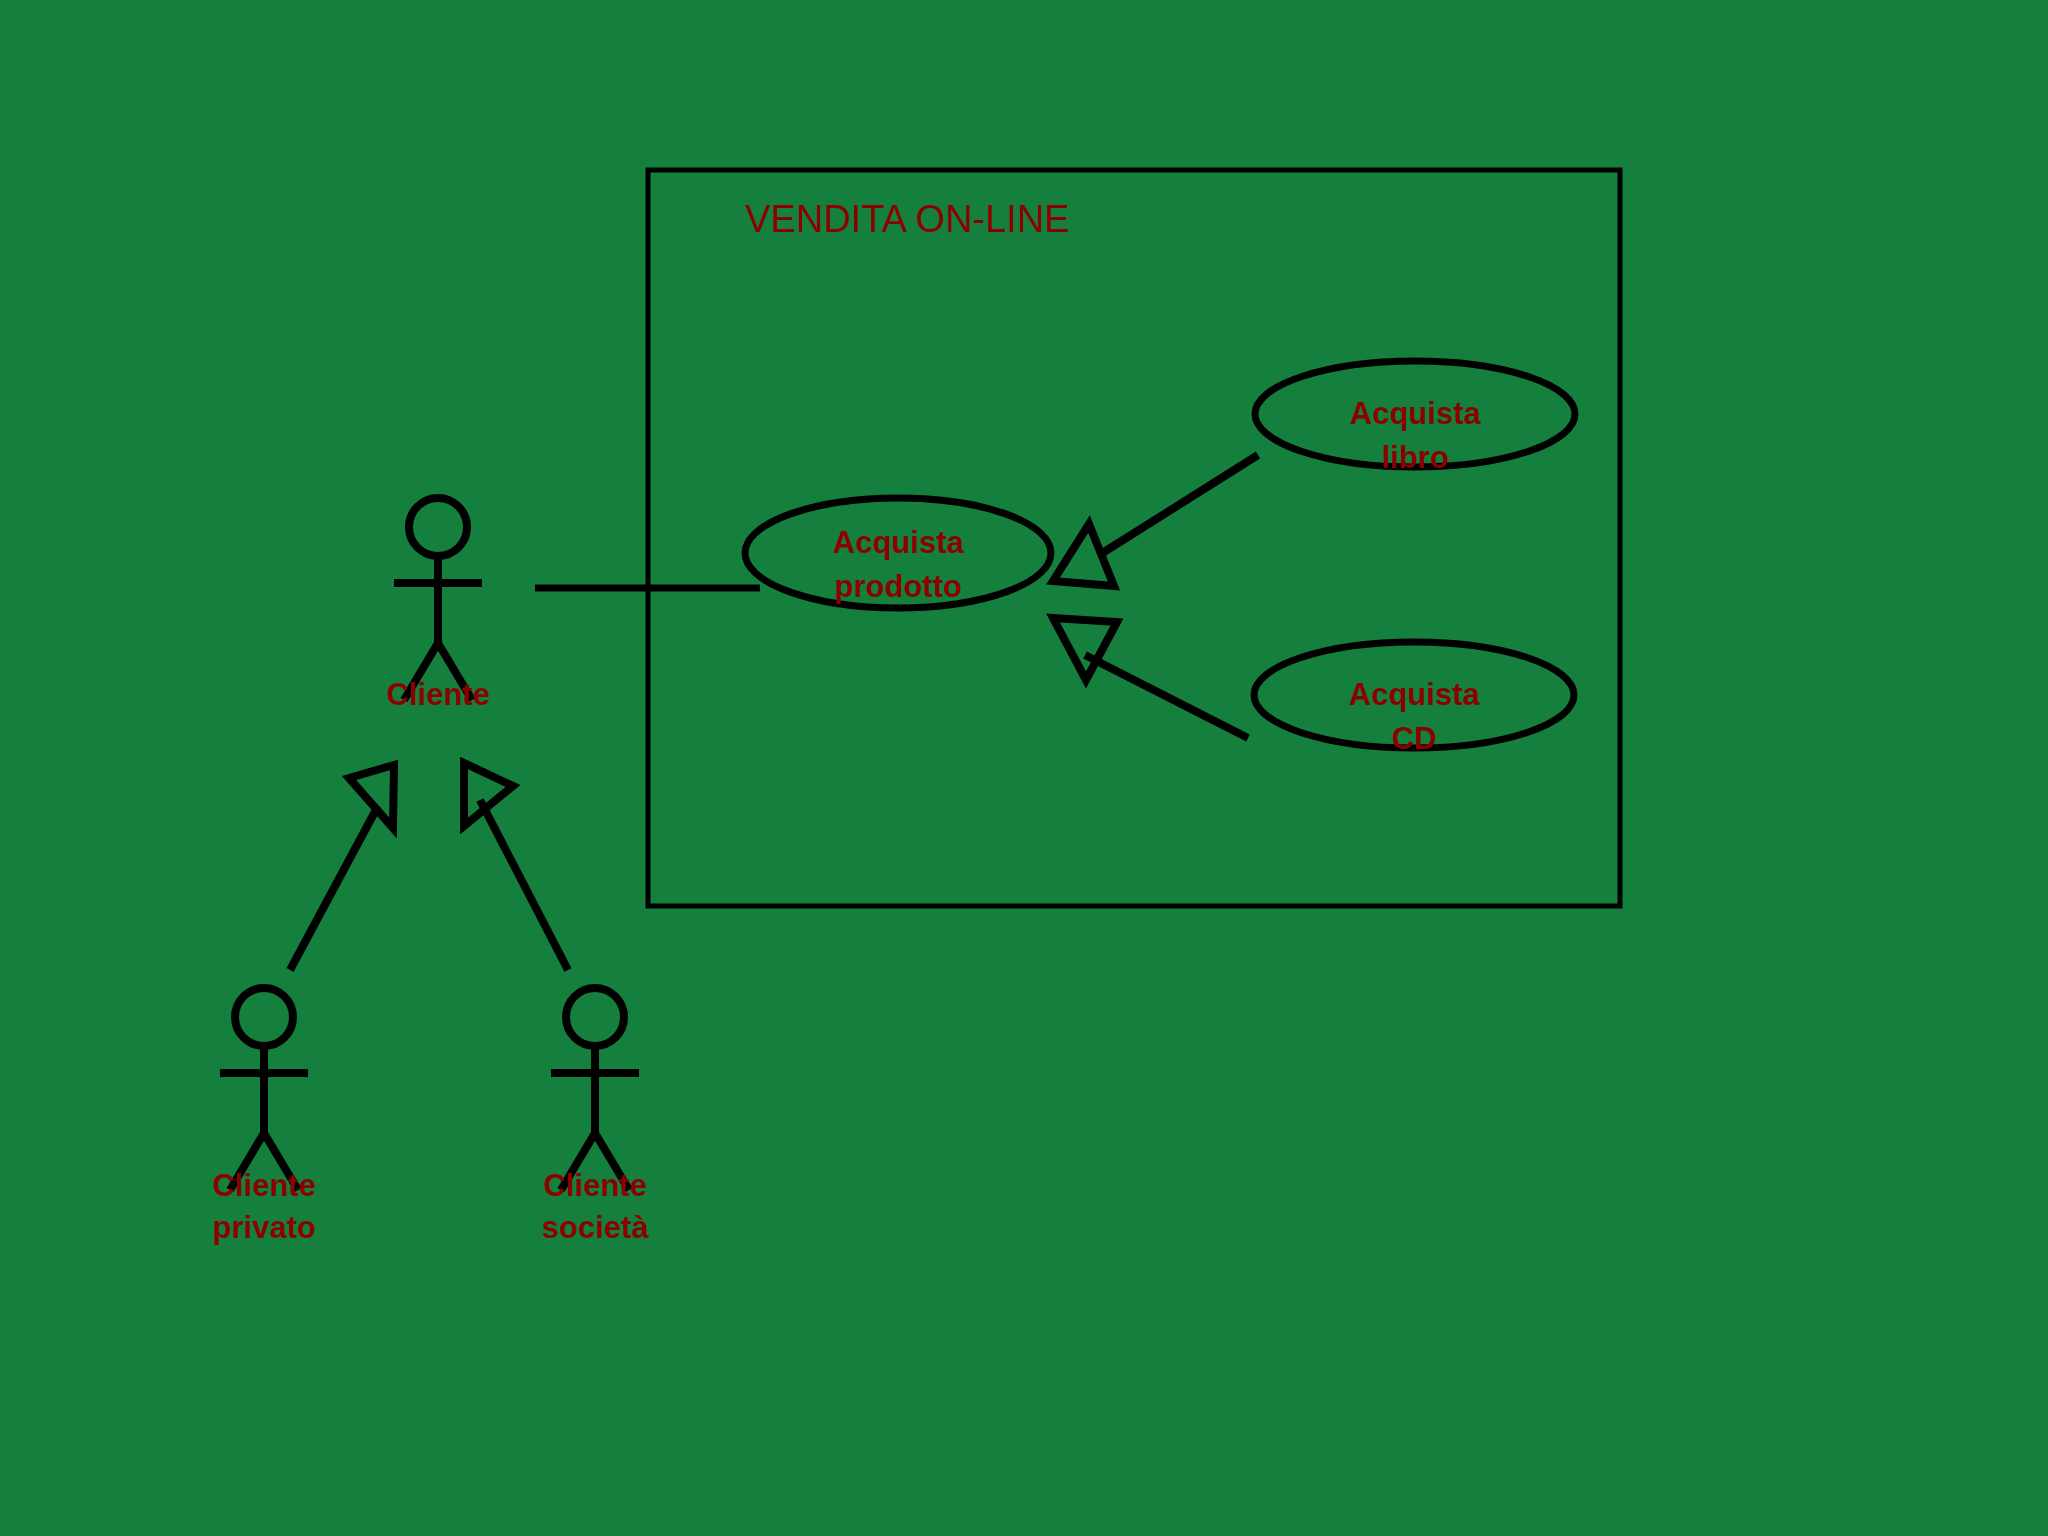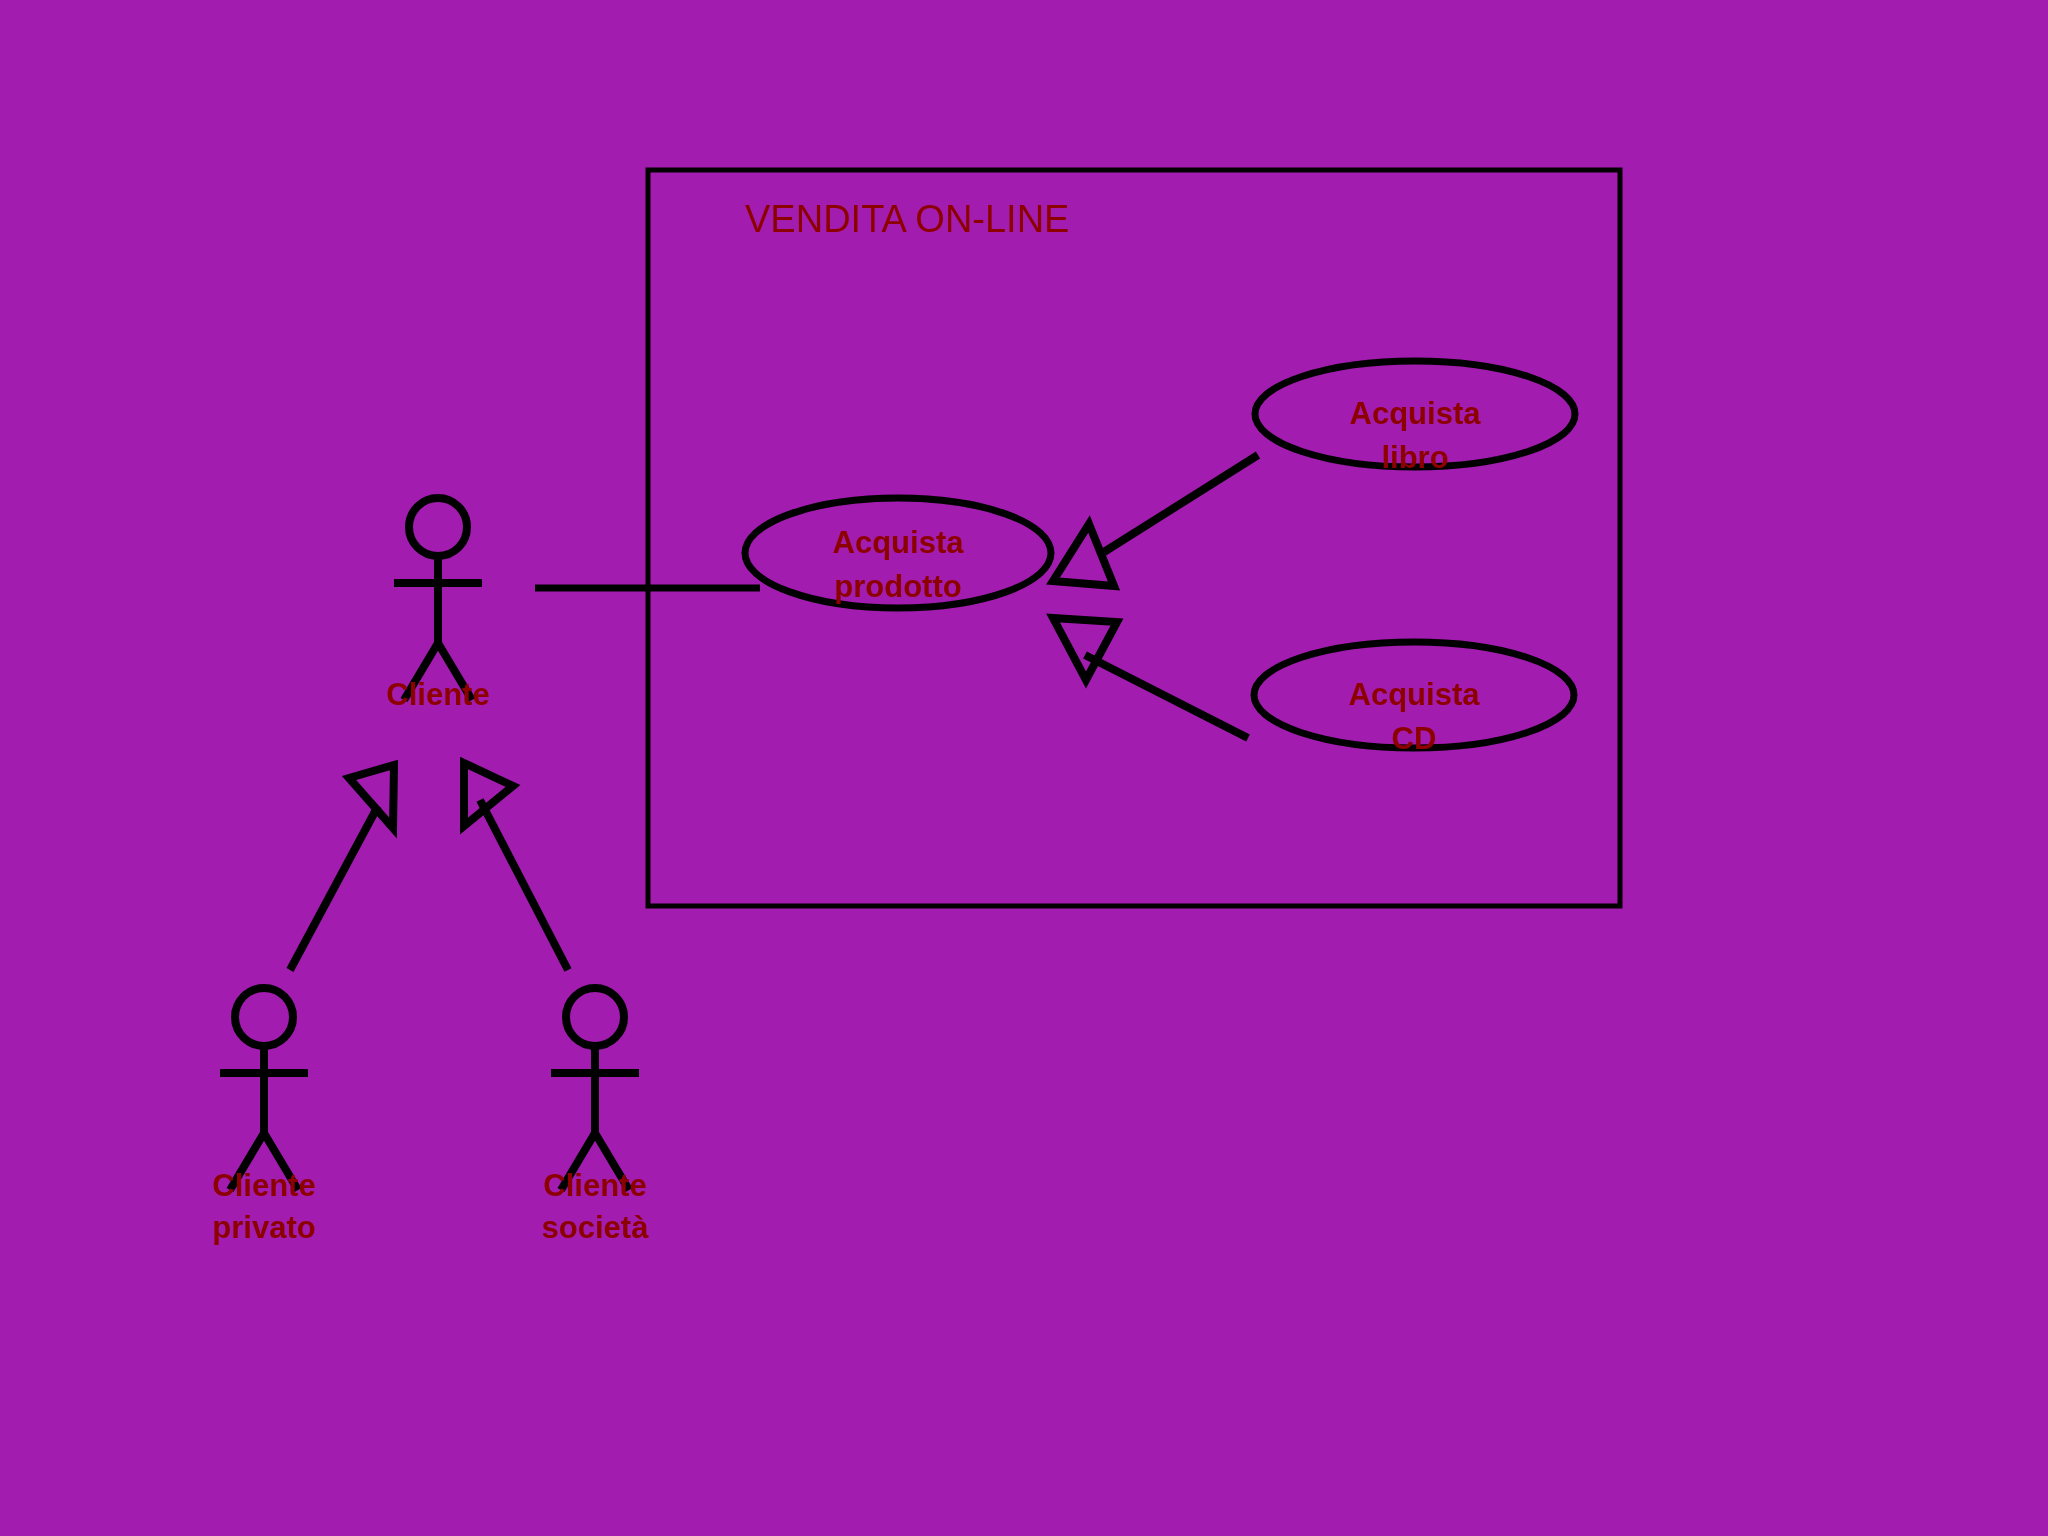--- a/index.html
+++ b/index.html
@@ -10,21 +10,21 @@
   body {
     width: 2048px;
     height: 1536px;
     font-family: "Liberation Sans", sans-serif;
     overflow: hidden;
   }
   #diagram-root {
     position: relative;
     width: 2048px;
     height: 1536px;
-    background: #a21caf;
+    background: #15803d;
   }
   svg#uml-canvas {
     position: absolute;
     top: 0;
     left: 0;
     width: 2048px;
     height: 1536px;
     display: block;
   }
   .stroke-black {

